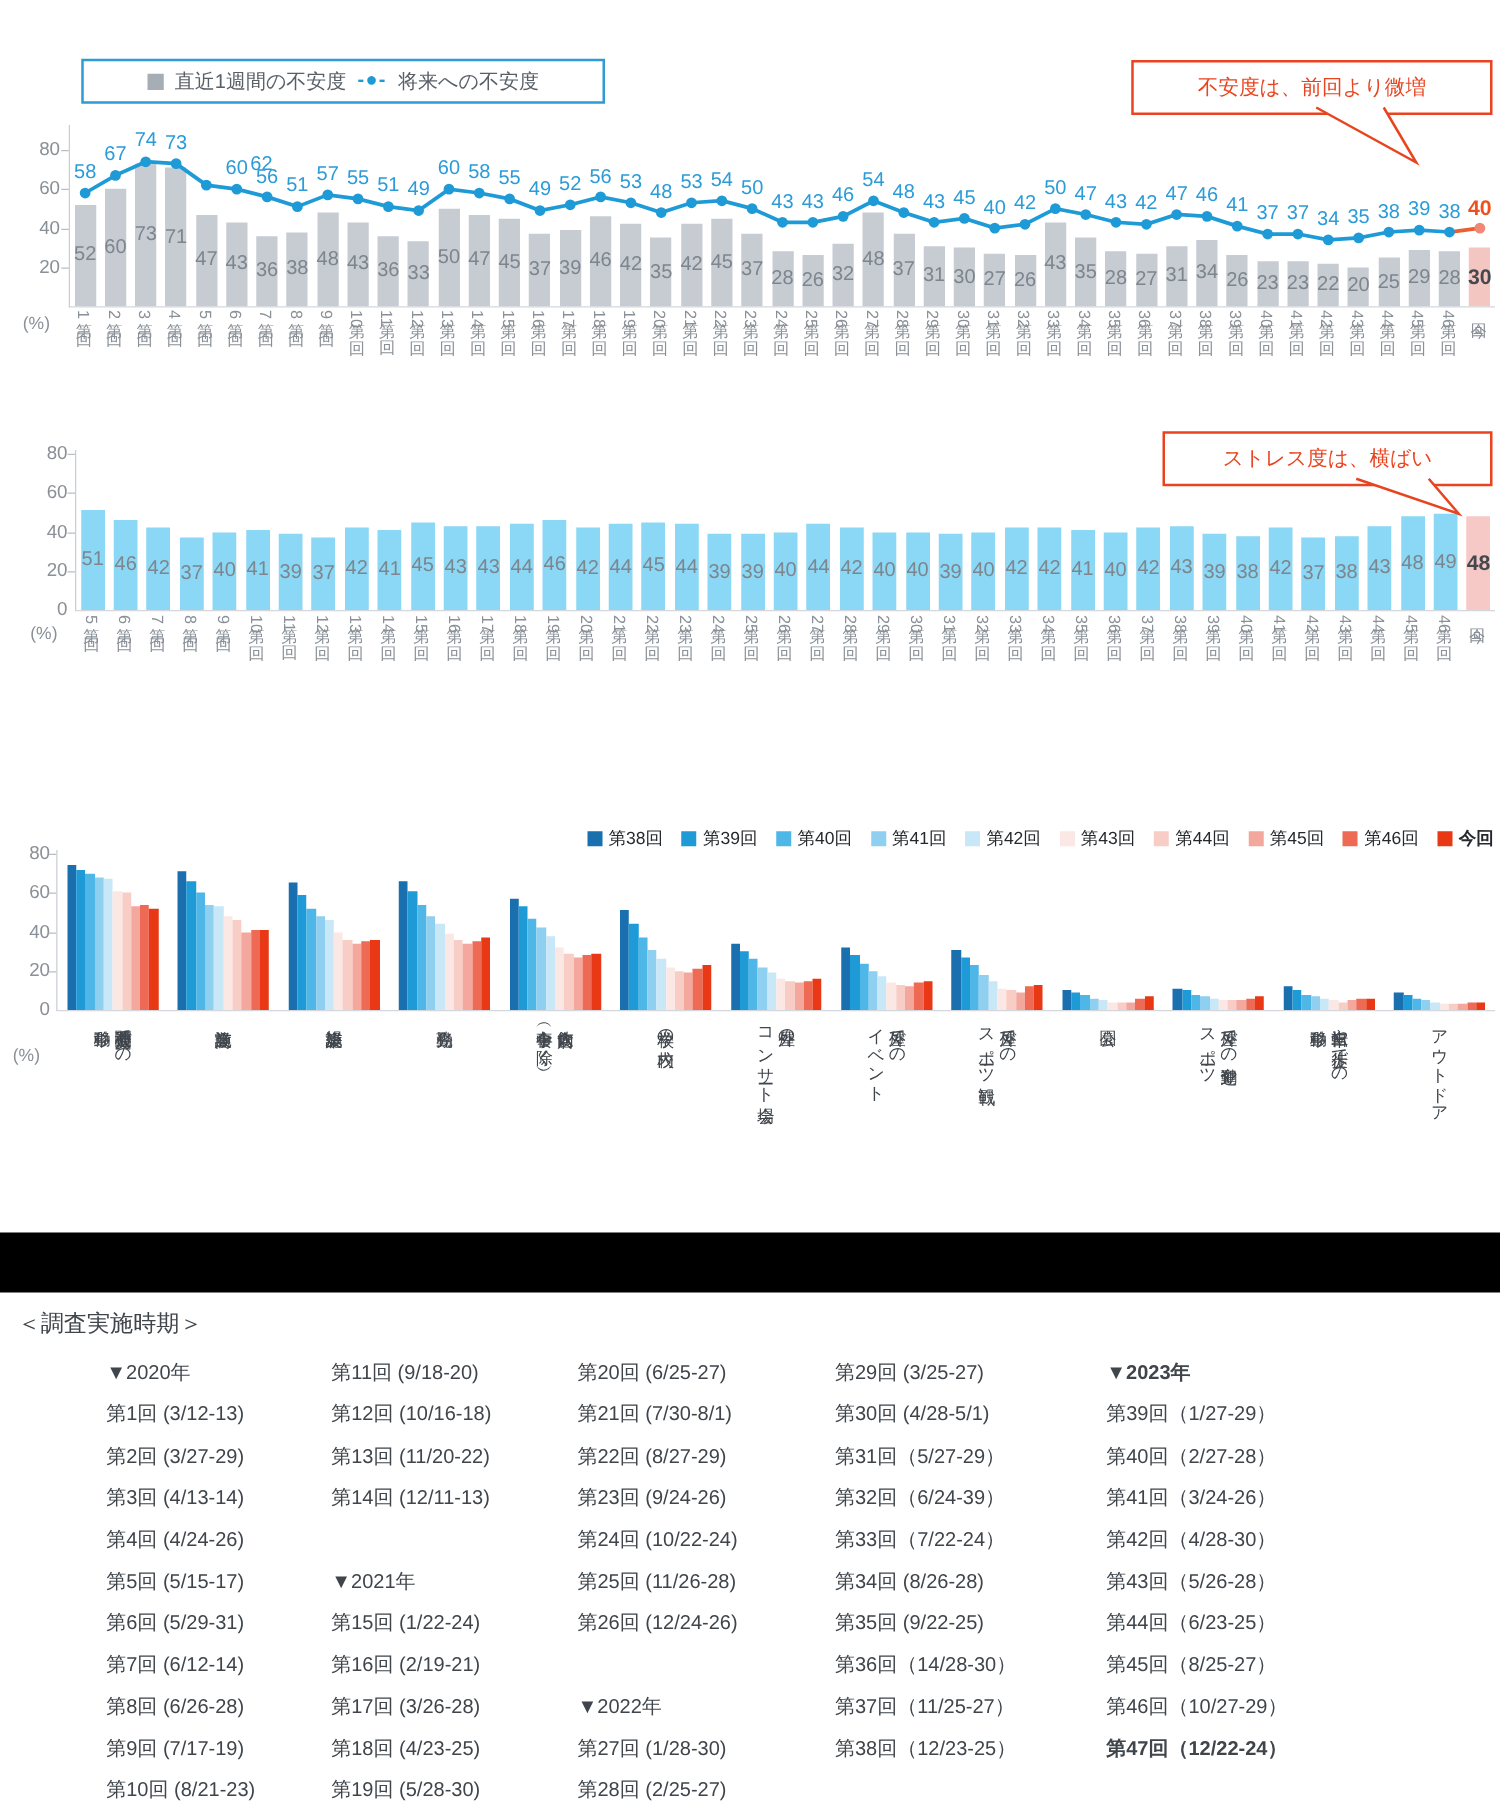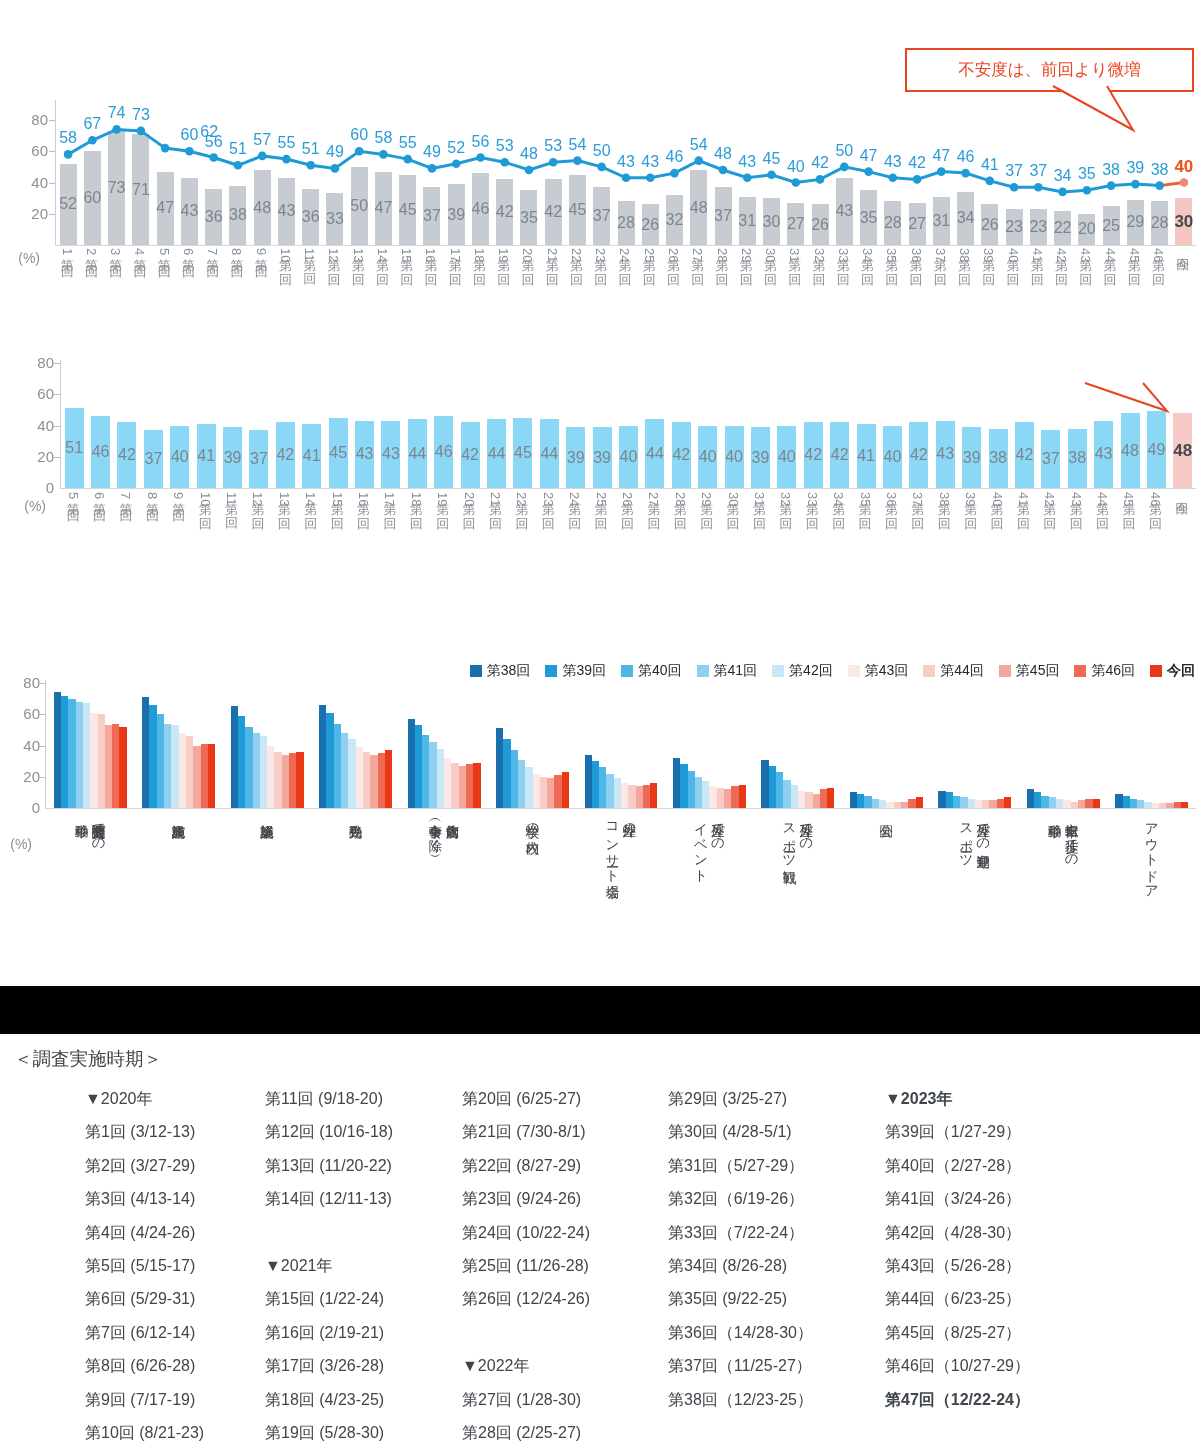--- a/index.html
+++ b/index.html
@@ -36,20 +36,26 @@
   .sched-cell{position:absolute;font-size:16px;color:#3f454b;white-space:nowrap;height:22px;line-height:22px;}
   .sched-bold{font-weight:bold;}
   svg.tail{position:absolute;overflow:visible;z-index:4;}
 </style>
 </head>
 <body>
 
 <div class="page">
 
 
+  <div class="legendbox" style="left:65px;top:47px;width:415px;height:32px;">
+    <span class="sq" style="background:#a6adb5;"></span>
+    <span>直近1週間の不安度</span>
+    <span class="dashdot">-●-</span>
+    <span>将来への不安度</span>
+  </div>
 
   <div class="callout" style="left:905px;top:48px;width:285px;height:40px;">
     <span>不安度は、前回より微増</span>
   </div>
   <svg class="tail" style="left:1045px;top:86px;width:100px;height:50px;">
     <path d="M8,0 L88,44 L62,0" fill="#ffffff" stroke="#e8441f" stroke-width="2"></path>
   </svg>
 
   <div class="plot" style="left:55px;top:100px;width:1140px;height:145px;">
       <div class="bar" style="left: 3.63px; width: 17px; height: 81.3px; background: rgb(199, 204, 211);"></div>
@@ -383,20 +389,23 @@
       </div>
       <div class="vx" style="left: 1091.49px; width: 24.26px; height: 64px;">
         <span>第46回</span>
       </div>
       <div class="vx" style="left: 1115.74px; width: 24.26px; height: 64px;">
         <span>今回</span>
       </div>
     </div>
 
 
+  <div class="callout" style="left:930px;top:345px;width:260px;height:40px;">
+    <span>ストレス度は、横ばい</span>
+  </div>
   <svg class="tail" style="left:1075px;top:383px;width:100px;height:40px;">
     <path d="M10,0 L92,28 L68,0" fill="#ffffff" stroke="#e8441f" stroke-width="2"></path>
   </svg>
 
   <div class="plot" style="left:60px;top:360px;width:1135px;height:128px;">
       <div class="bar" style="left: 3.7px; width: 19px; height: 79.7px; background: rgb(139, 216, 246);"></div>
       <div class="dlabel" style="left: -6px; width: 38.4px; bottom: 30.8px;">51</div>
       <div class="bar" style="left: 30.09px; width: 19px; height: 71.9px; background: rgb(139, 216, 246);"></div>
       <div class="dlabel" style="left: 20.4px; width: 38.4px; bottom: 26.9px;">46</div>
       <div class="bar" style="left: 56.49px; width: 19px; height: 65.6px; background: rgb(139, 216, 246);"></div>
@@ -863,21 +872,21 @@
       <div class="sched-cell" style="left: 462px; top: 108.2px;">第23回 (9/24-26)</div>
       <div class="sched-cell" style="left: 462px; top: 141.6px;">第24回 (10/22-24)</div>
       <div class="sched-cell" style="left: 462px; top: 175px;">第25回 (11/26-28)</div>
       <div class="sched-cell" style="left: 462px; top: 208.4px;">第26回 (12/24-26)</div>
       <div class="sched-cell" style="left: 462px; top: 275.2px;">▼2022年</div>
       <div class="sched-cell" style="left: 462px; top: 308.6px;">第27回 (1/28-30)</div>
       <div class="sched-cell" style="left: 462px; top: 342px;">第28回 (2/25-27)</div>
       <div class="sched-cell" style="left: 668px; top: 8px;">第29回 (3/25-27)</div>
       <div class="sched-cell" style="left: 668px; top: 41.4px;">第30回 (4/28-5/1)</div>
       <div class="sched-cell" style="left: 668px; top: 74.8px;">第31回（5/27-29）</div>
-      <div class="sched-cell" style="left: 668px; top: 108.2px;">第32回（6/19-26）</div>
+      <div class="sched-cell" style="left: 668px; top: 108.2px;">第32回（6/24-39）</div>
       <div class="sched-cell" style="left: 668px; top: 141.6px;">第33回（7/22-24）</div>
       <div class="sched-cell" style="left: 668px; top: 175px;">第34回 (8/26-28)</div>
       <div class="sched-cell" style="left: 668px; top: 208.4px;">第35回 (9/22-25)</div>
       <div class="sched-cell" style="left: 668px; top: 241.8px;">第36回（14/28-30）</div>
       <div class="sched-cell" style="left: 668px; top: 275.2px;">第37回（11/25-27）</div>
       <div class="sched-cell" style="left: 668px; top: 308.6px;">第38回（12/23-25）</div>
       <div class="sched-cell sched-bold" style="left: 885px; top: 8px;">▼2023年</div>
       <div class="sched-cell" style="left: 885px; top: 41.4px;">第39回（1/27-29）</div>
       <div class="sched-cell" style="left: 885px; top: 74.8px;">第40回（2/27-28）</div>
       <div class="sched-cell" style="left: 885px; top: 108.2px;">第41回（3/24-26）</div>

